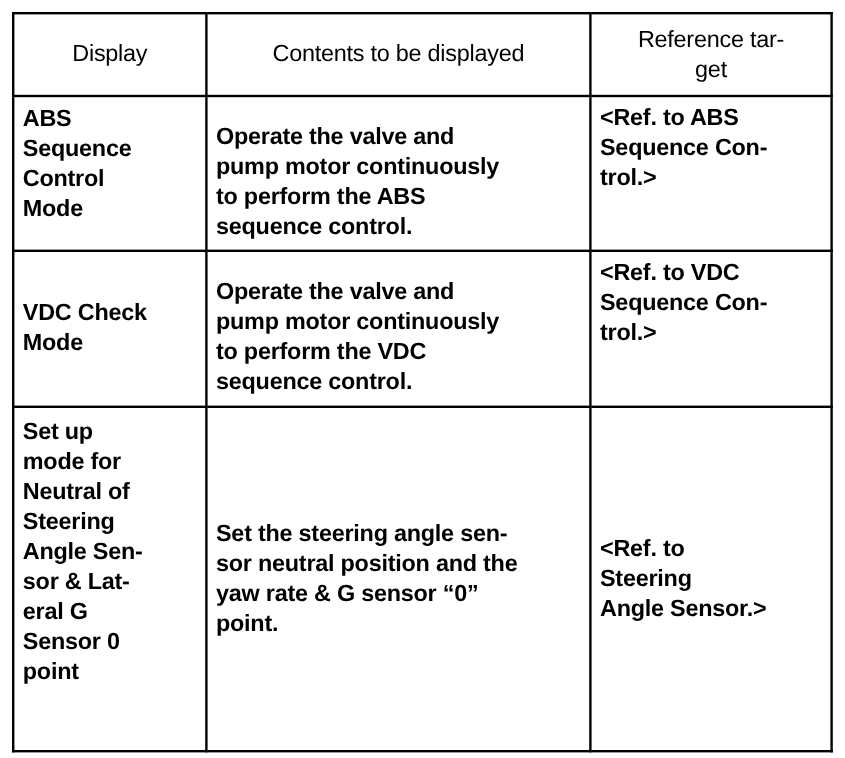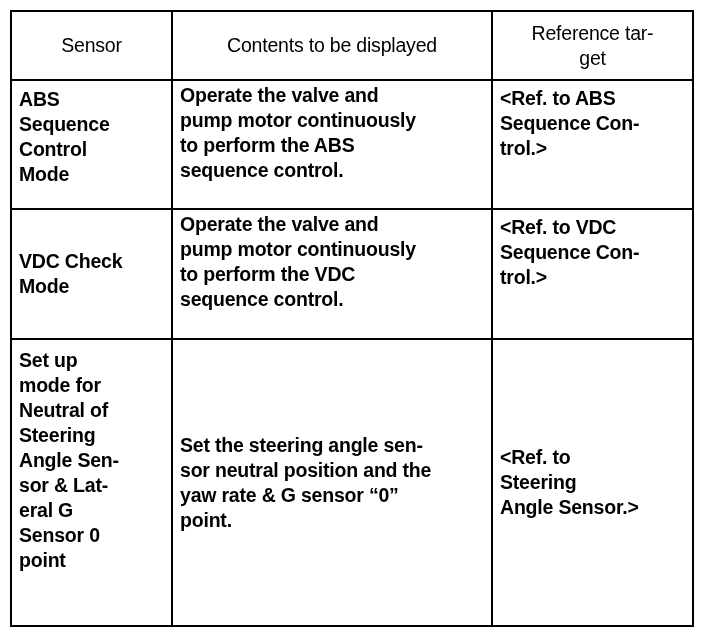--- a/index.html
+++ b/index.html
@@ -75,21 +75,21 @@
 
   tr.row-abs td { height: 127px; }
   tr.row-vdc td { height: 128px; }
   tr.row-steer td { height: 285px; }
 
   
   td.cell.align-top { vertical-align: top; }
   td.cell.align-top .cell-inner { padding-top: 6px; }
 
   td.cell.align-top-contents { vertical-align: top; }
-  td.cell.align-top-contents .cell-inner { padding-top: 2px; }
+  td.cell.align-top-contents .cell-inner { padding-top: 21px; }
 
   td.cell.align-top-ref { vertical-align: top; }
   td.cell.align-top-ref .cell-inner { padding-top: 5px; }
 
   
   td.cell.steer-display { vertical-align: top; margin-left: 32px; }
   td.cell.steer-display .cell-inner { padding-top: 8px; }
 </style>
 </head>
 <body>
@@ -99,21 +99,21 @@
   <table class="spec-table">
     <colgroup>
       <col class="c-display">
       <col class="c-contents">
       <col class="c-ref">
     </colgroup>
 
     <thead>
       <tr class="header-row">
         <th>
-          <div class="cell-inner head-inner">Sensor</div>
+          <div class="cell-inner head-inner">Display</div>
         </th>
         <th>
           <div class="cell-inner head-inner">Contents to be displayed</div>
         </th>
         <th>
           <div class="cell-inner head-inner two-line">Reference tar-
 get</div>
         </th>
       </tr>
     </thead>

